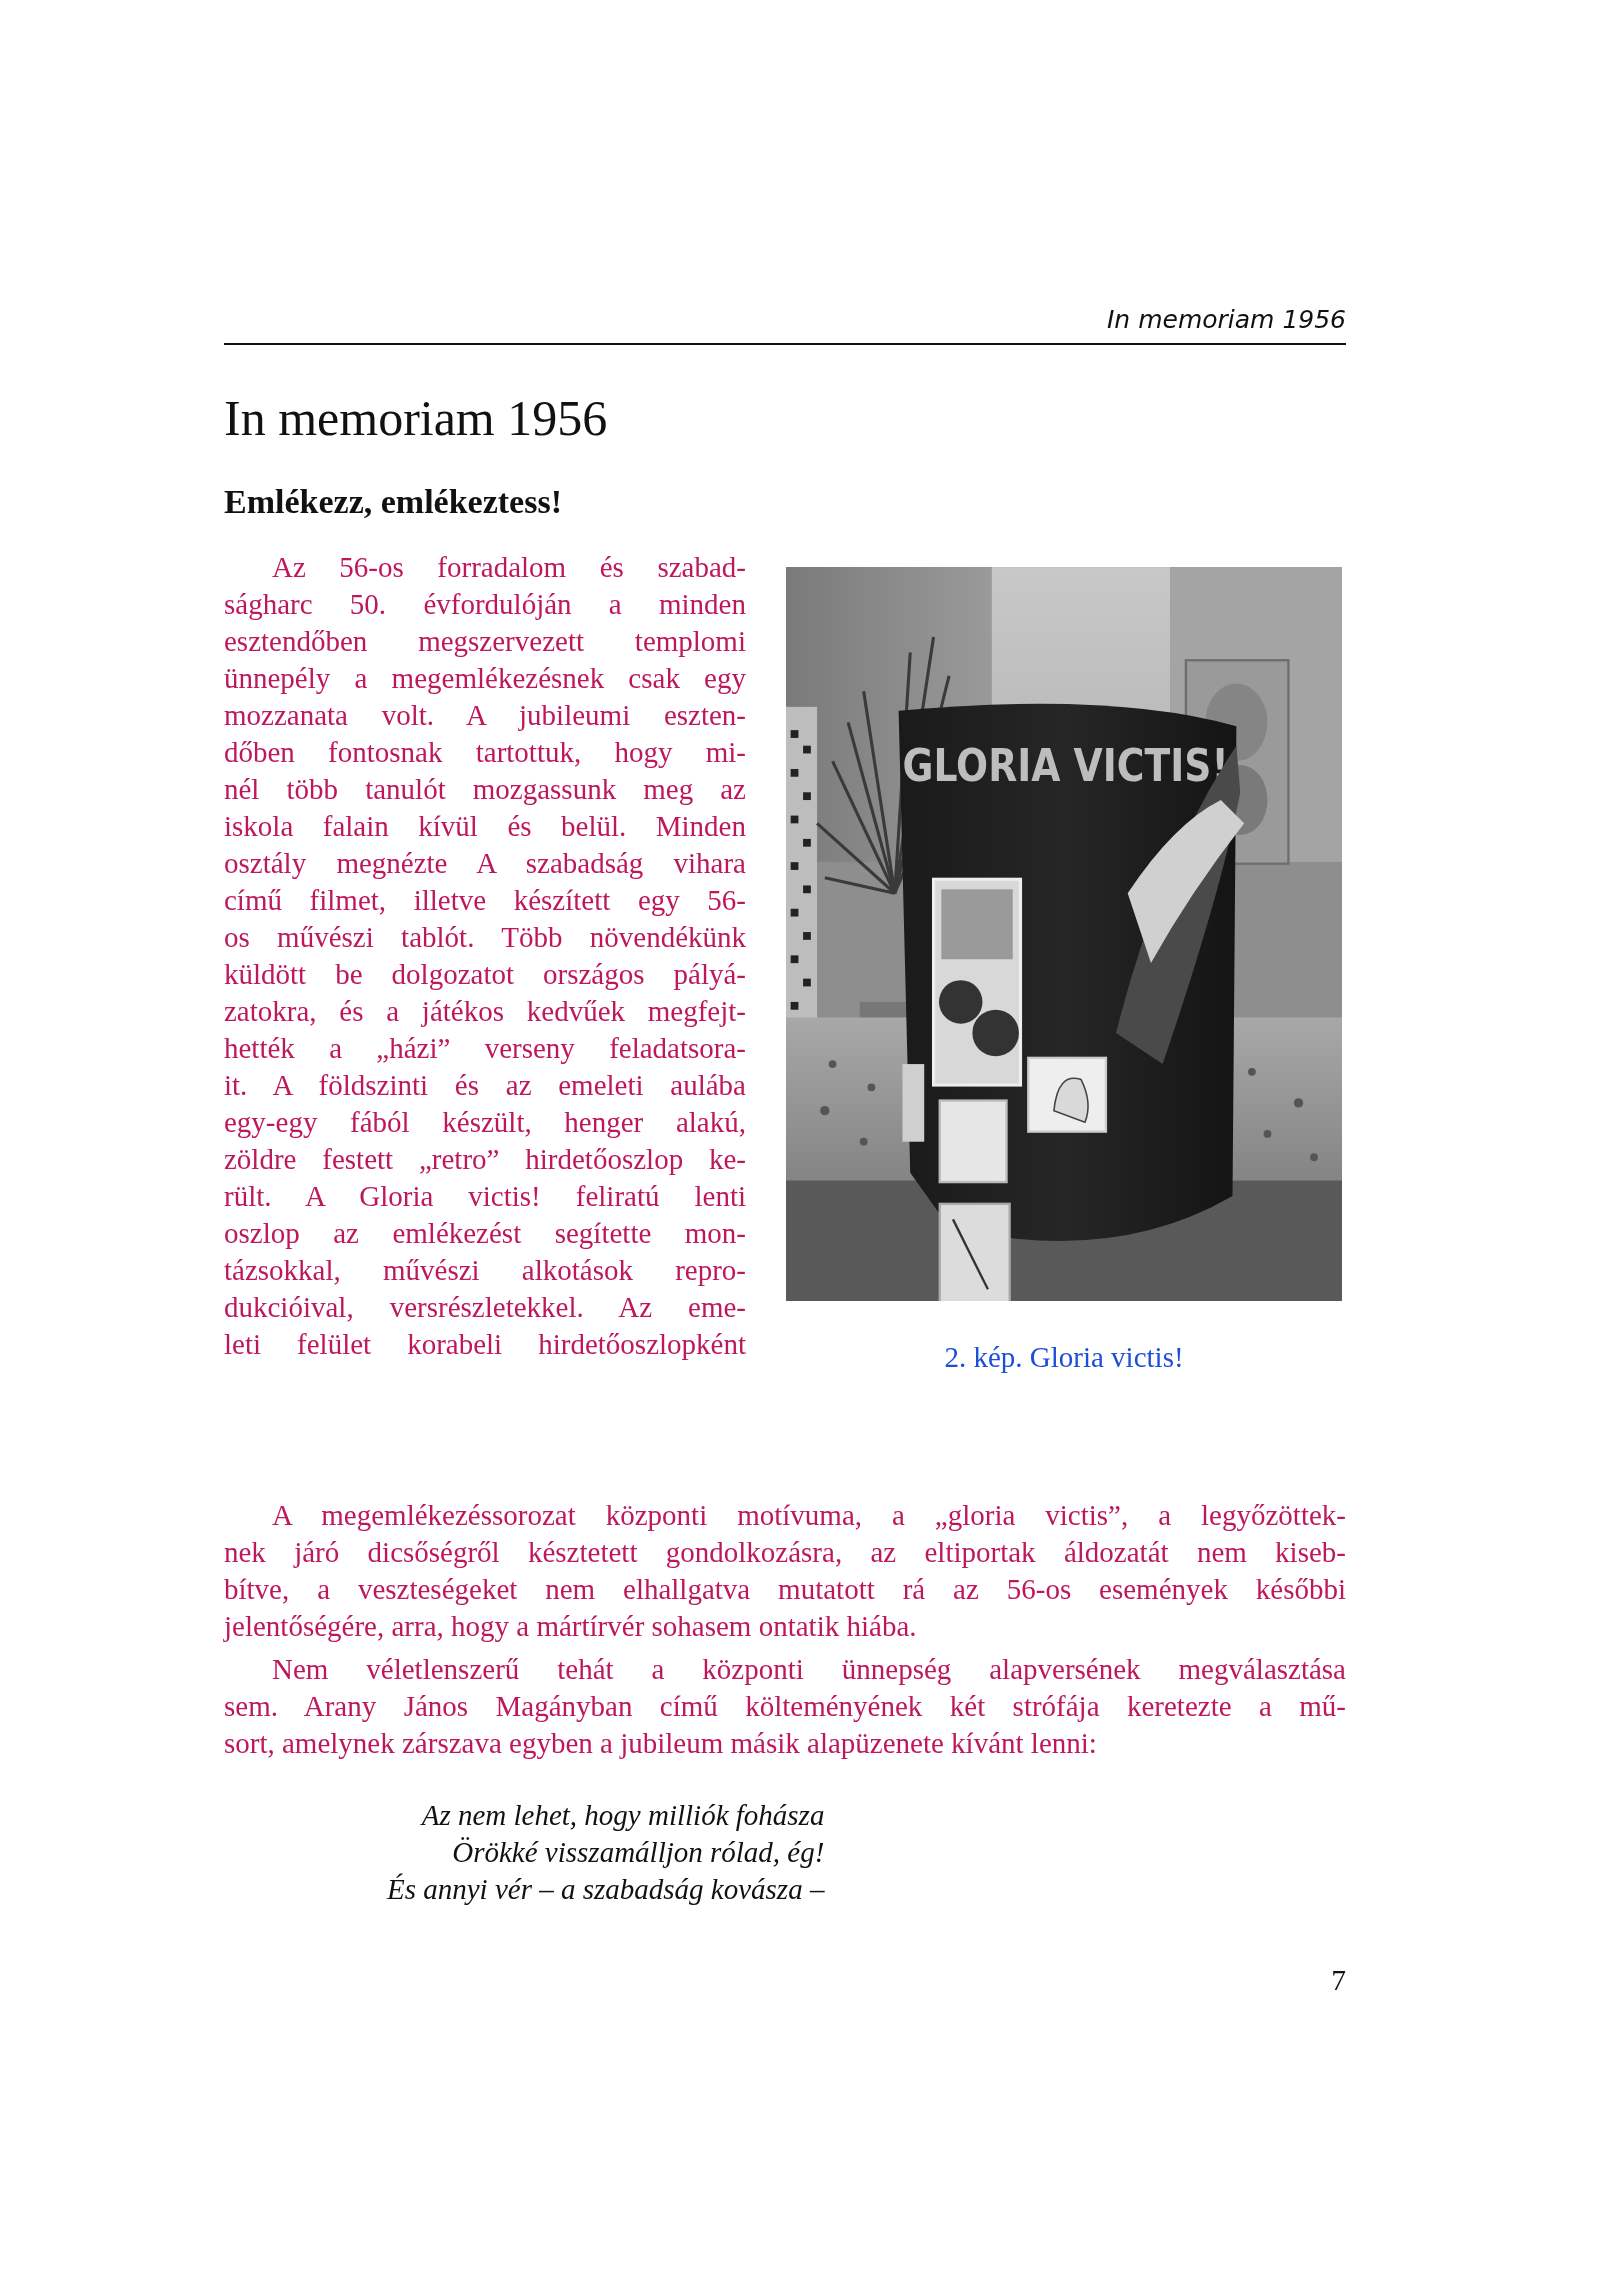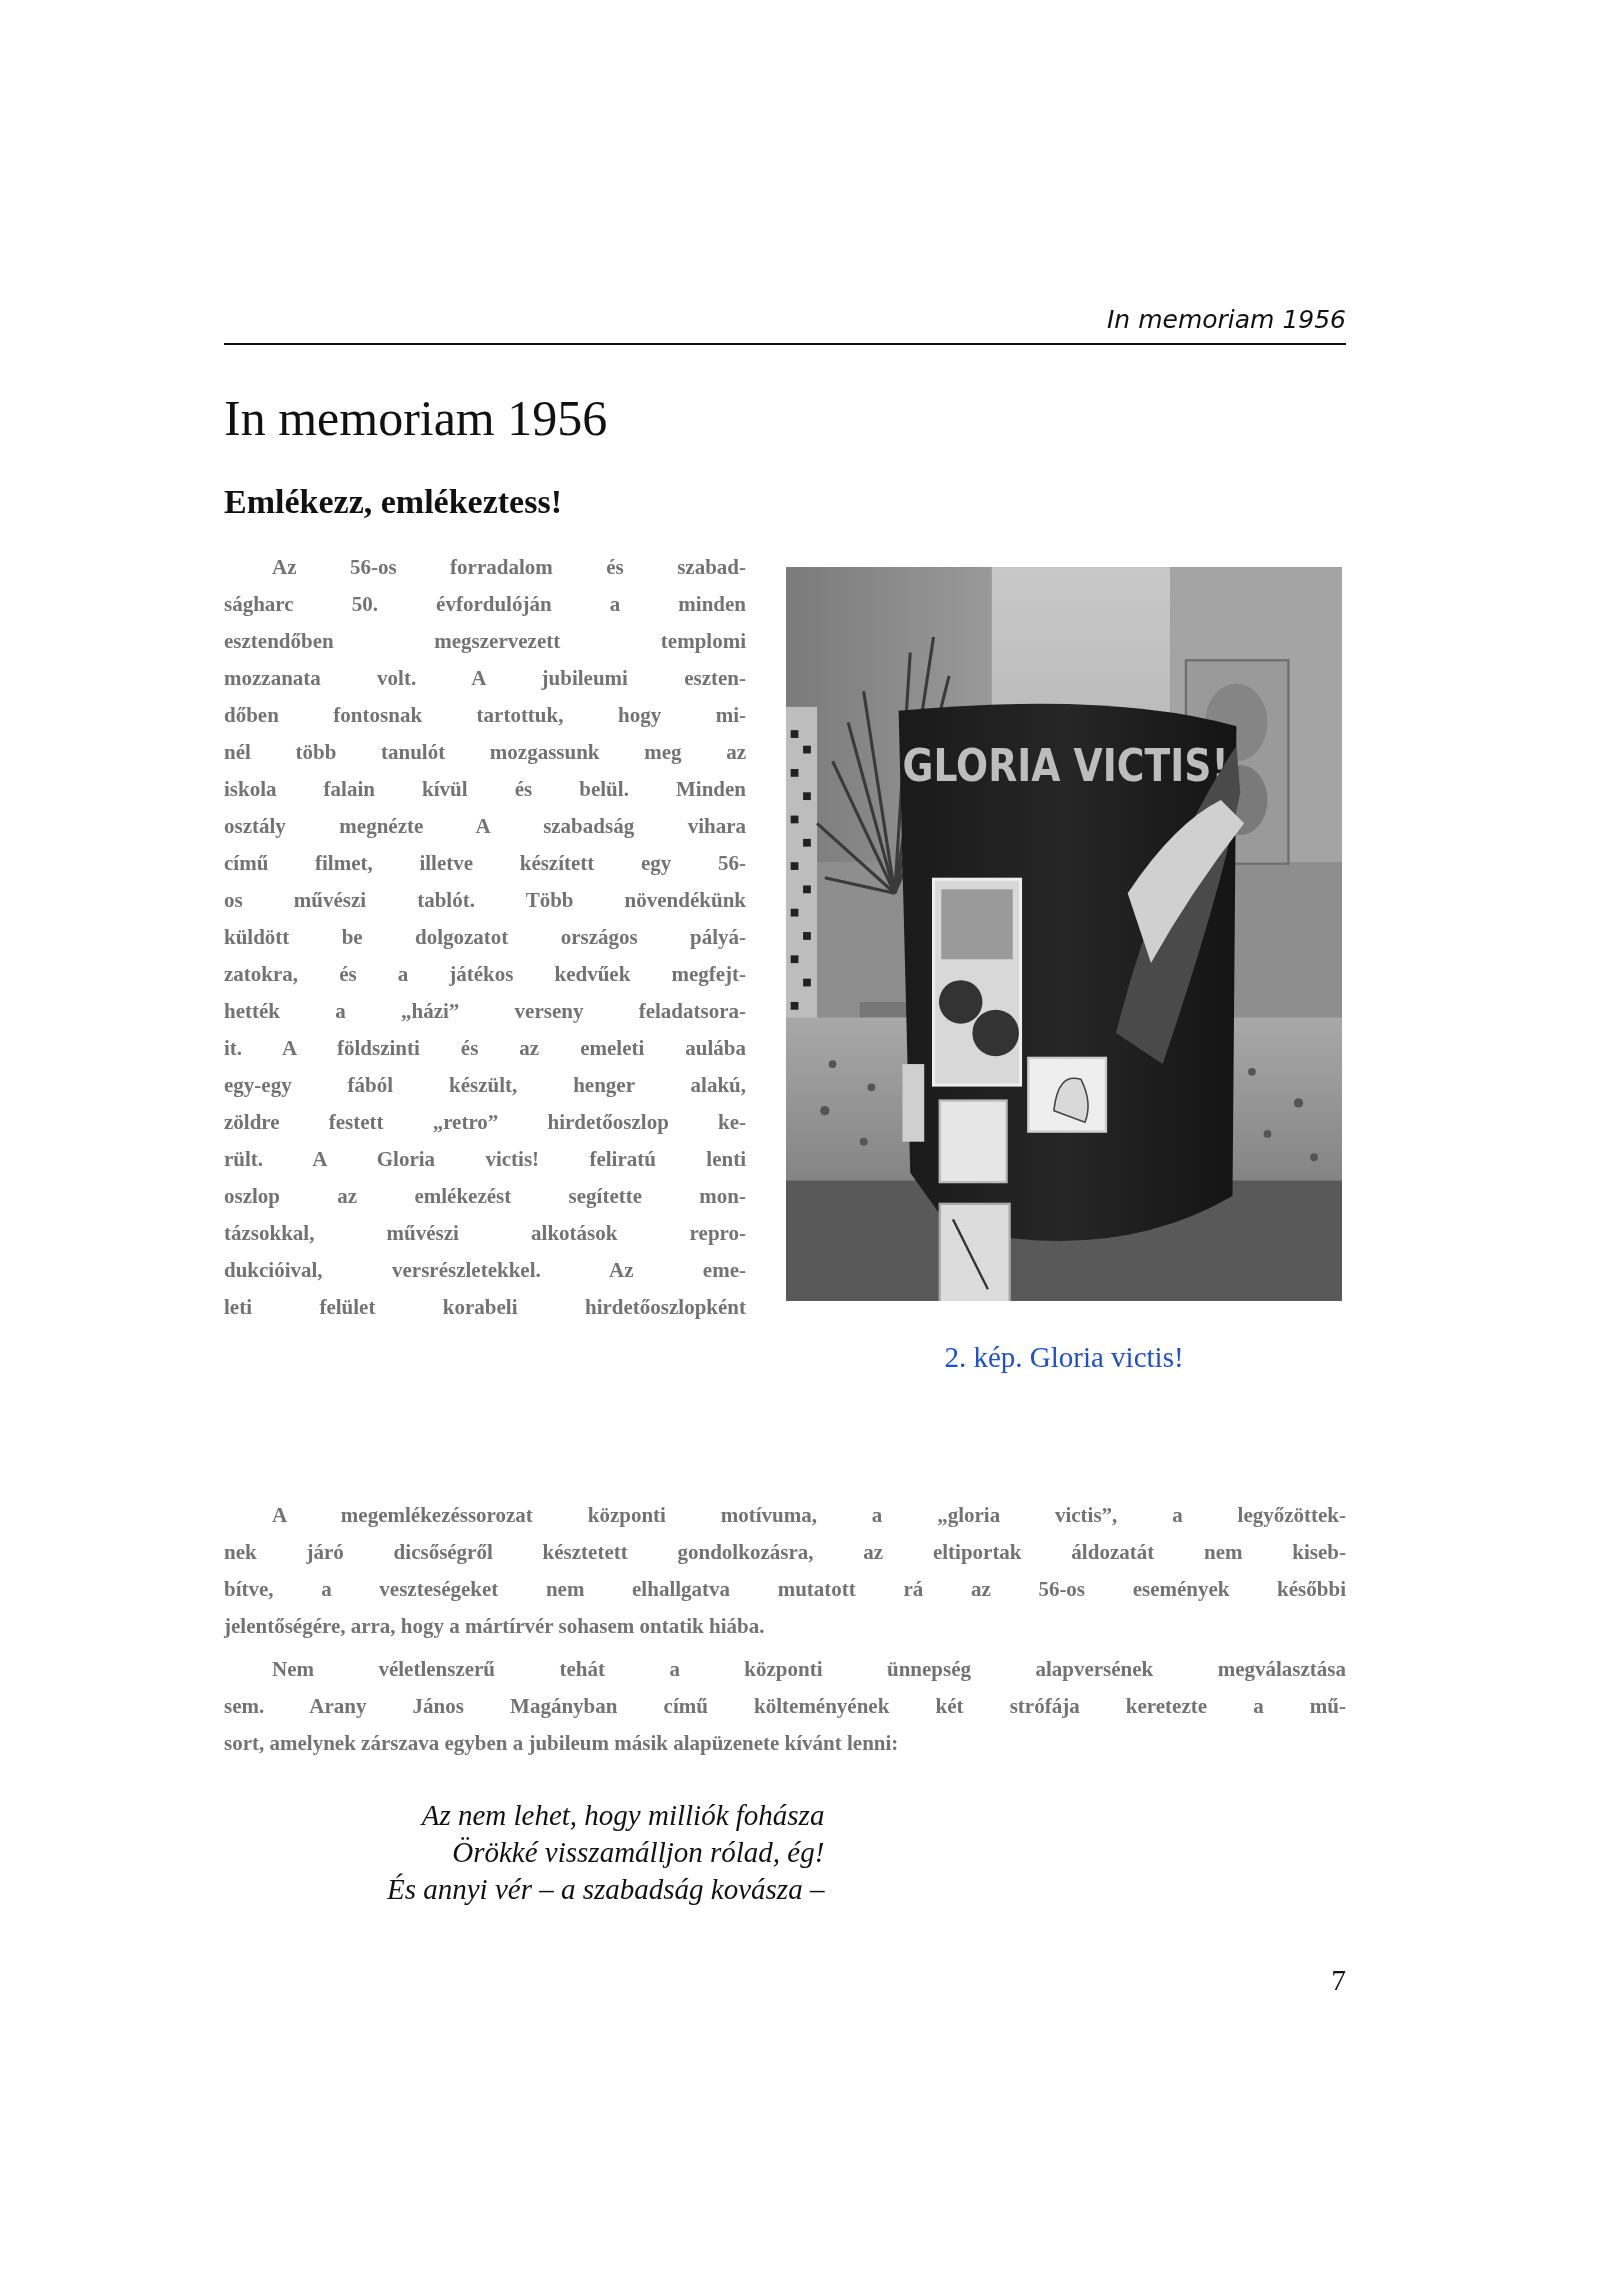--- a/index.html
+++ b/index.html
@@ -10,21 +10,21 @@
   .running-head { position: absolute; left: 224px; top: 305px; width: 1122px; text-align: right;
                   font-family: "DejaVu Sans", "Liberation Sans", sans-serif; font-style: italic;
                   font-size: 25px; letter-spacing: 0px; color: #111; }
   .head-rule { position: absolute; left: 224px; top: 343px; width: 1122px; height: 2.3px; background: #111; }
 
   .chapter-title { position: absolute; left: 224px; top: 389px; font-family: "Liberation Serif", serif;
                    font-size: 50px; font-weight: normal; margin: 0; color: #111; }
   .section-title { position: absolute; left: 224px; top: 483px; font-family: "Liberation Serif", serif;
                    font-size: 34px; font-weight: bold; margin: 0; color: #111; }
 
-  .body-text { font-family: "Liberation Serif", serif; font-size: 21px; line-height: 37px; color: #737373; font-weight: bold; }
+  .body-text { font-family: "Liberation Serif", serif; font-size: 29px; line-height: 37px; color: #be185d; }
 
   .wrap-col { position: absolute; left: 224px; top: 549px; width: 522px; text-align: justify; }
   .wrap-col .line { display: block; text-align: justify; text-align-last: justify; white-space: nowrap; }
   .wrap-col .line.first { text-indent: 48px; }
 
   .full-col { position: absolute; left: 224px; width: 1122px; }
   .full-col .line { display: block; text-align: justify; text-align-last: justify; white-space: nowrap; }
   .full-col .line.last { text-align-last: left; }
   .full-col .line.indent { text-indent: 48px; }
 
@@ -48,20 +48,21 @@
   <div class="running-head">In memoriam 1956</div>
   <div class="head-rule"></div>
 
   <h1 class="chapter-title">In memoriam 1956</h1>
   <h2 class="section-title">Emlékezz, emlékeztess!</h2>
 
   <div class="wrap-col body-text">
     <span class="line first">Az 56-os forradalom és szabad-</span>
     <span class="line">sá­gharc 50. évfordulóján a minden</span>
     <span class="line">esztendőben megszervezett templomi</span>
+    <span class="line">ünnepély a megemlékezésnek csak egy</span>
     <span class="line">mozzanata volt. A jubileumi eszten-</span>
     <span class="line">dőben fontosnak tartottuk, hogy mi-</span>
     <span class="line">nél több tanulót mozgassunk meg az</span>
     <span class="line">iskola falain kívül és belül. Minden</span>
     <span class="line">osztály megnézte A szabadság vihara</span>
     <span class="line">című filmet, illetve készített egy 56-</span>
     <span class="line">os művészi tablót. Több növendékünk</span>
     <span class="line">küldött be dolgozatot országos pályá-</span>
     <span class="line">zatokra, és a játékos kedvűek megfejt-</span>
     <span class="line">hették a „házi” verseny feladatsora-</span>

